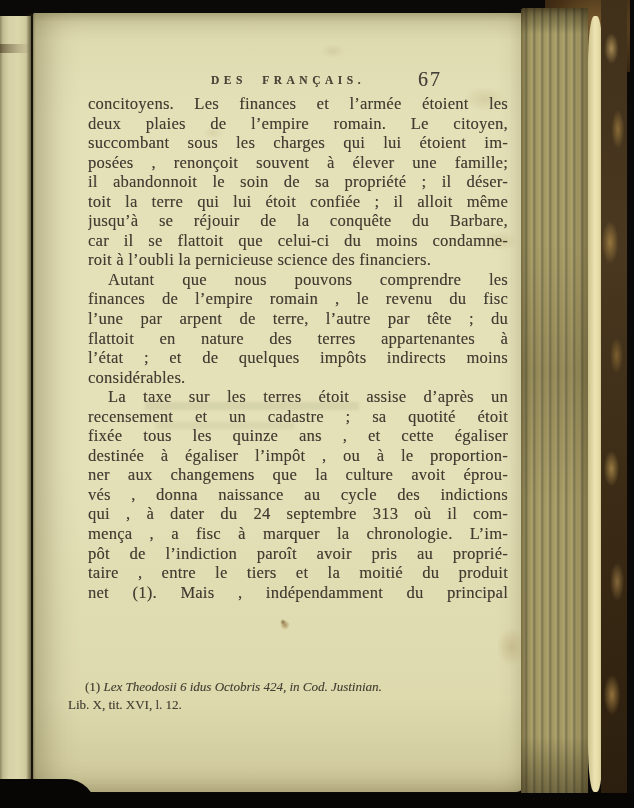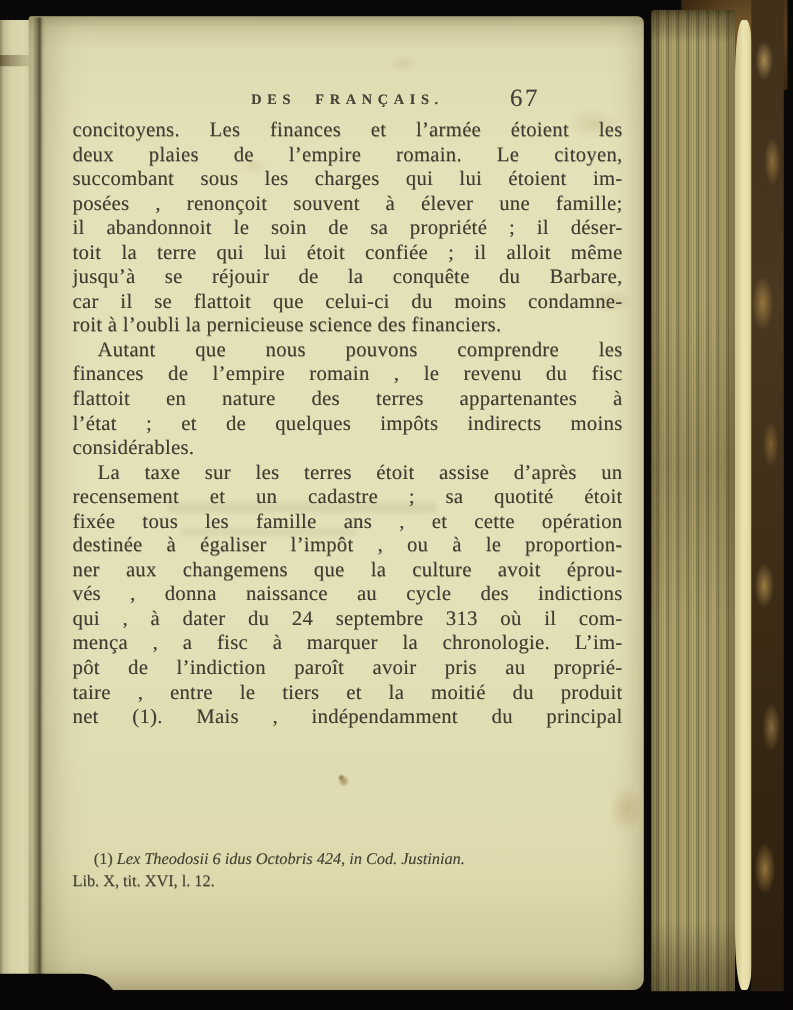--- a/index.html
+++ b/index.html
@@ -16,21 +16,21 @@
     position:absolute;left:0;top:44px;width:30px;height:9px;z-index:2;
     background:linear-gradient(90deg,rgba(60,45,20,.55),rgba(60,45,20,0));
   }
   
   .gutter{
     position:absolute;left:26px;top:14px;width:10px;height:776px;z-index:3;
     background:linear-gradient(90deg,rgba(0,0,0,0) 0,rgba(45,38,20,.45) 40%,rgba(25,20,8,.62) 58%,rgba(90,80,45,.2) 80%,rgba(0,0,0,0) 100%);
   }
   
   .page{
-    position:absolute;left:23px;top:13px;width:492px;height:779px;z-index:2;
+    position:absolute;left:33px;top:13px;width:492px;height:779px;z-index:2;
     background:linear-gradient(180deg,#b9b389 0,#d4cfa3 9px,#dfdbb1 28px,#e4e0b8 110px,#e4e0b8 58%,#dedaae 88%,#cdc79a 100%);
     border-radius:2px 5px 9px 7px;
   }
   .page::before{
     content:"";position:absolute;inset:0;pointer-events:none;border-radius:inherit;
     box-shadow:inset 22px 0 30px -8px rgba(105,95,55,.38),
                inset -14px 0 22px -10px rgba(110,100,60,.30),
                inset 0 -16px 24px -12px rgba(110,100,60,.28);
   }
   .stains{
@@ -57,20 +57,21 @@
   }
   
   .body-text{
     position:absolute;left:35px;top:81px;width:440px;z-index:5;
     color:#403c31;font-size:16.5px;
   }
   .line{
     line-height:19.55px;height:19.55px;overflow:hidden;
     text-align:justify;text-align-last:justify;letter-spacing:.25px;
     text-shadow:.3px .3px .5px rgba(64,58,44,.4);
+    margin-left:20px;
   }
   .line.indent{text-indent:20px;}
   .line.end{text-align-last:left;}
   
   .footnote{
     position:absolute;left:35px;top:622px;width:438px;z-index:5;
     color:#454034;font-size:13px;line-height:18px;
     text-shadow:.3px .3px .4px rgba(64,58,44,.35);
   }
   .fn-line1{text-indent:17px;margin-top:43px;}
@@ -148,28 +149,29 @@
           <div class="line">posées , renonçoit souvent à élever une famille;</div>
           <div class="line">il abandonnoit le soin de sa propriété ; il déser-</div>
           <div class="line">toit la terre qui lui étoit confiée ; il alloit même</div>
           <div class="line">jusqu’à se réjouir de la conquête du Barbare,</div>
           <div class="line">car il se flattoit que celui-ci du moins condamne-</div>
           <div class="line end">roit à l’oubli la pernicieuse science des financiers.</div>
         </div>
         <div>
           <div class="line indent">Autant que nous pouvons comprendre les</div>
           <div class="line">finances de l’empire romain , le revenu du fisc</div>
+          <div class="line">l’une par arpent de terre, l’autre par tête ; du</div>
           <div class="line">flattoit en nature des terres appartenantes à</div>
           <div class="line">l’état ; et de quelques impôts indirects moins</div>
           <div class="line end">considérables.</div>
         </div>
         <div>
           <div class="line indent">La taxe sur les terres étoit assise d’après un</div>
           <div class="line">recensement et un cadastre ; sa quotité étoit</div>
-          <div class="line">fixée tous les famille ans , et cette opération</div>
+          <div class="line">fixée tous les quinze ans , et cette égaliser</div>
           <div class="line">destinée à égaliser l’impôt , ou à le proportion-</div>
           <div class="line">ner aux changemens que la culture avoit éprou-</div>
           <div class="line">vés , donna naissance au cycle des indictions</div>
           <div class="line">qui , à dater du 24 septembre 313 où il com-</div>
           <div class="line">mença , a fisc à marquer la chronologie. L’im-</div>
           <div class="line">pôt de l’indiction paroît avoir pris au proprié-</div>
           <div class="line">taire , entre le tiers et la moitié du produit</div>
           <div class="line">net (1). Mais , indépendamment du principal</div>
         </div>
       </div>

